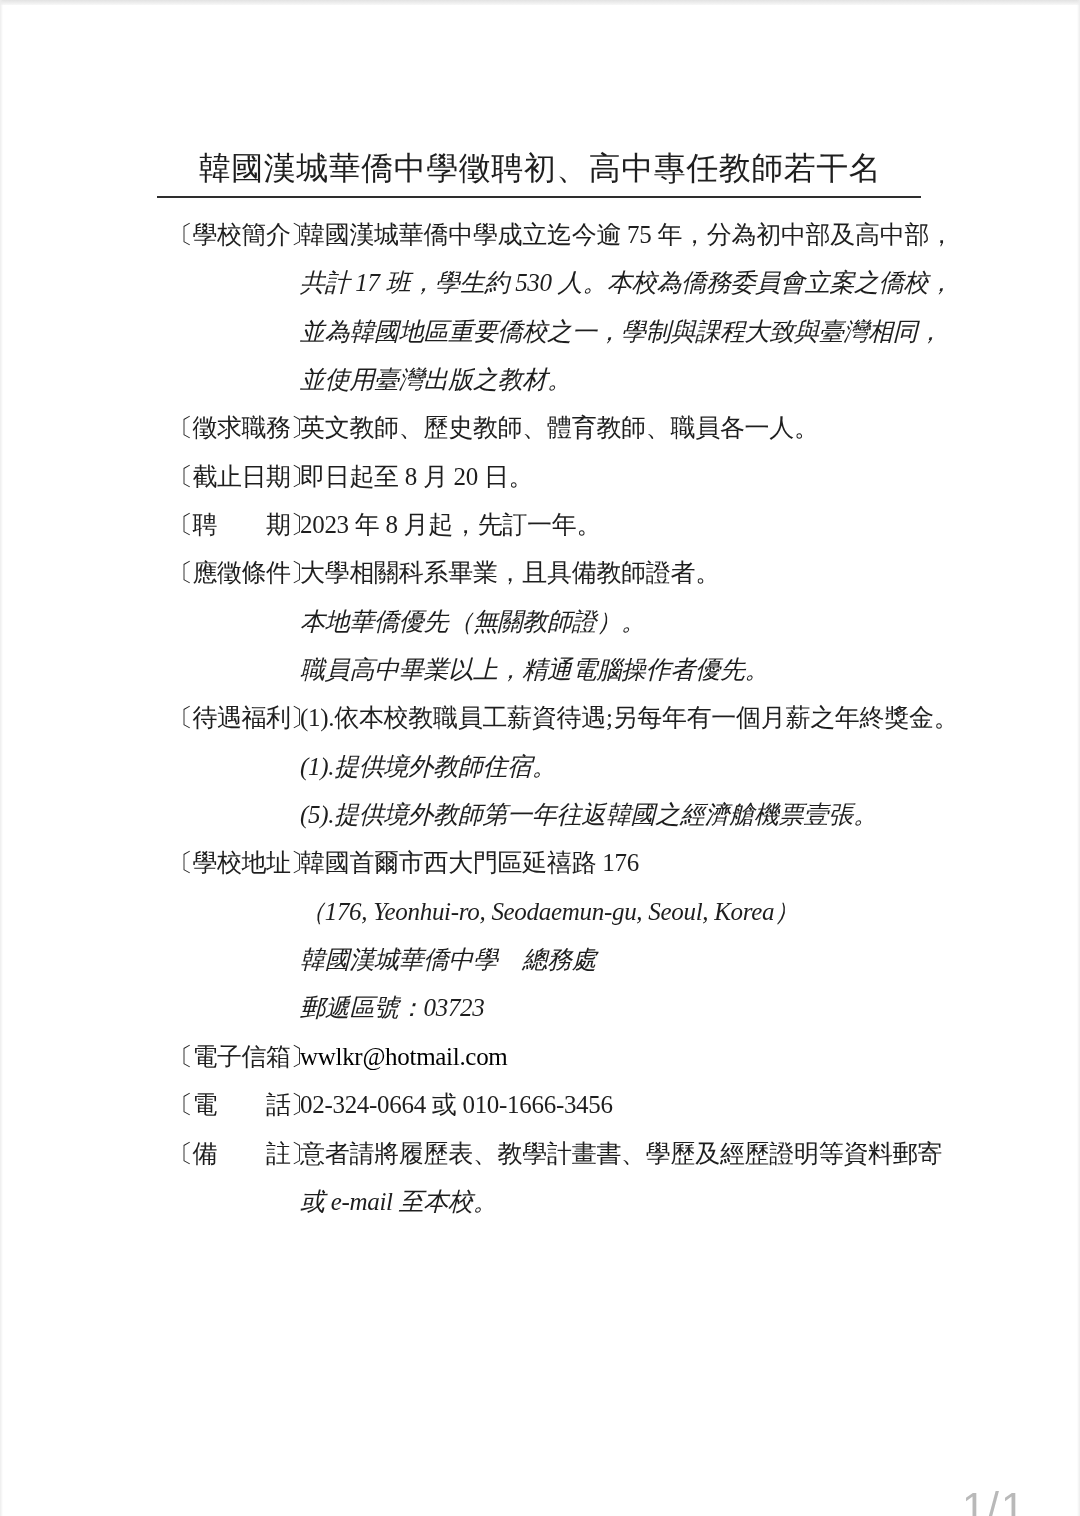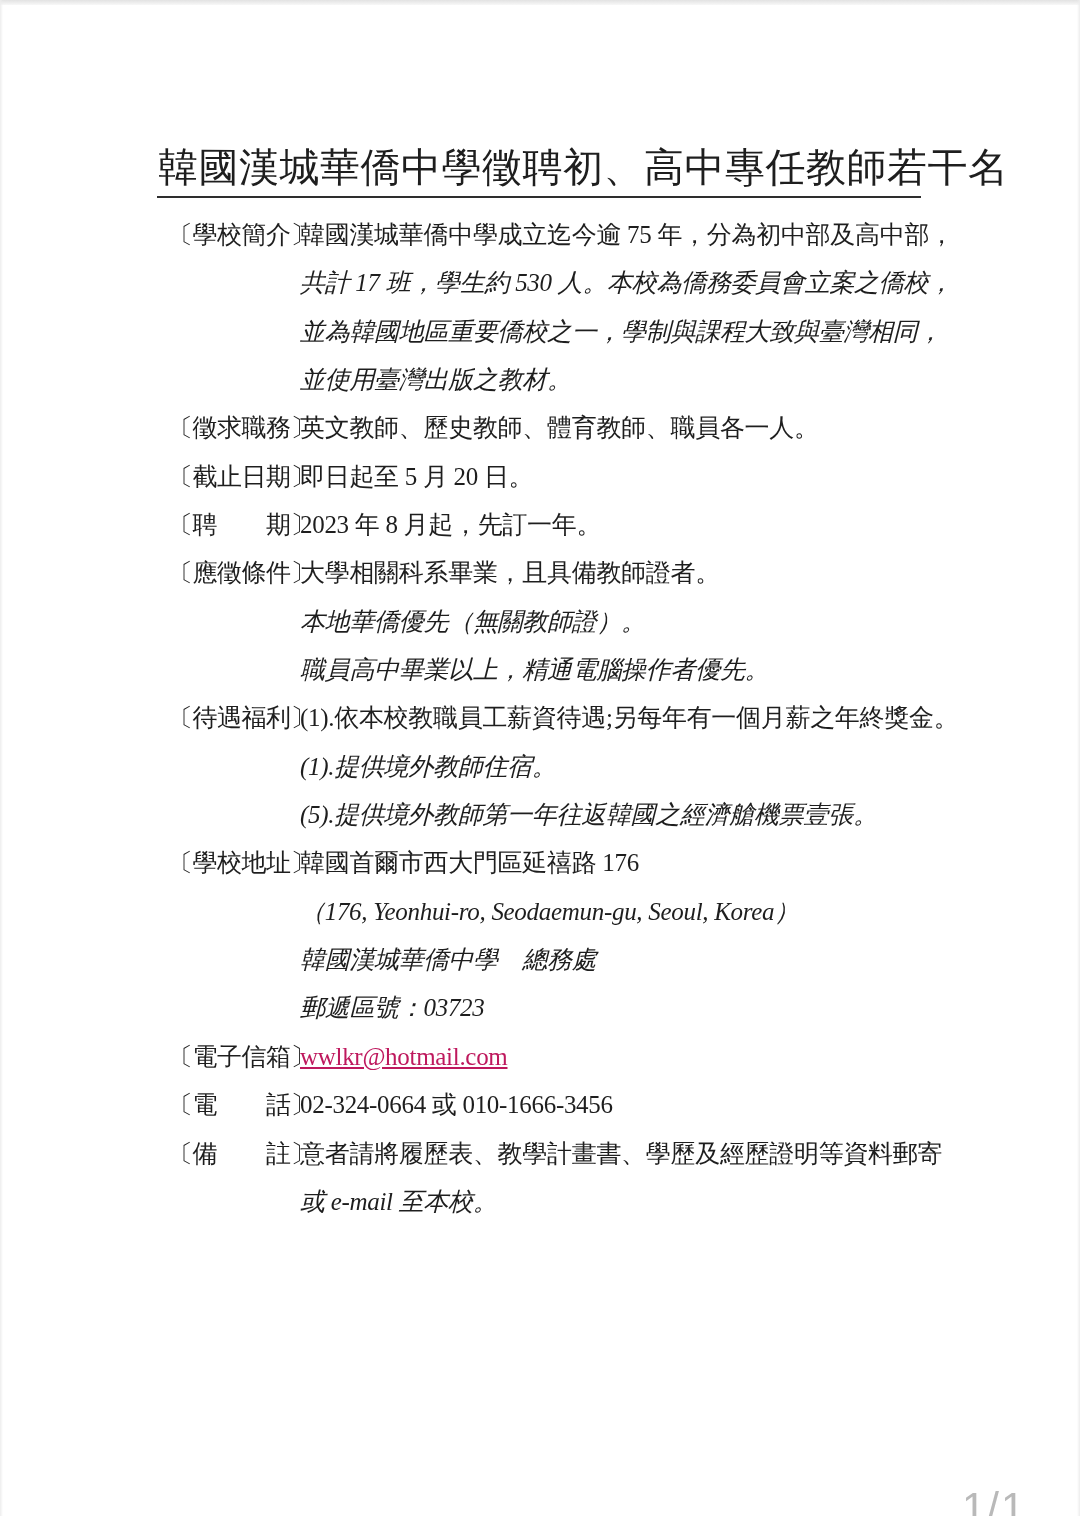--- a/index.html
+++ b/index.html
@@ -27,21 +27,21 @@
   .edge-right {
     position: absolute; top: 0; bottom: 0; right: 0; width: 3px;
     background: linear-gradient(to left, #ededed, rgba(255,255,255,0));
   }
   .doc-title {
     position: absolute;
     top: 149px;
     left: 158px;
     width: 764px;
     text-align: center;
-    font-size: 40px;
+    font-size: 32px;
     line-height: 38px;
     letter-spacing: 0.5px;
     white-space: pre;
   }
   .title-rule {
     position: absolute;
     top: 196px;
     left: 157px;
     width: 764px;
     height: 2px;
@@ -63,22 +63,21 @@
     width: 132px;
     letter-spacing: -0.5px;
     white-space: pre;
   }
   .txt {
     letter-spacing: -0.3px;
     white-space: pre;
     margin-top: 28px;
   }
   .email-link {
-    color: #be185d;
-    text-decoration: underline;
+    color: #000000;
     cursor: pointer;
   }
   .page-indicator {
     position: absolute;
     top: 1484px;
     left: 962px;
     font-family: "Liberation Sans", "DejaVu Sans", sans-serif;
     font-size: 42px;
     letter-spacing: 2px;
     color: #b9b9b9;
@@ -93,21 +92,21 @@
 
 <div class="doc-title">韓國漢城華僑中學徵聘初、高中專任教師若干名</div>
 <div class="title-rule"></div>
 
 <div class="line" style="top:220px"><span class="lbl">〔學校簡介〕</span><span class="txt">韓國漢城華僑中學成立迄今逾 75 年，分為初中部及高中部，</span></div>
 <div class="line cont" style="top:268px"><span class="txt">共計 17 班，學生約 530 人。本校為僑務委員會立案之僑校，</span></div>
 <div class="line cont" style="top:317px"><span class="txt">並為韓國地區重要僑校之一，學制與課程大致與臺灣相同，</span></div>
 <div class="line cont" style="top:365px"><span class="txt">並使用臺灣出版之教材。</span></div>
 
 <div class="line" style="top:413px"><span class="lbl">〔徵求職務〕</span><span class="txt">英文教師、歷史教師、體育教師、職員各一人。</span></div>
-<div class="line" style="top:462px"><span class="lbl">〔截止日期〕</span><span class="txt">即日起至 5 月 20 日。</span></div>
+<div class="line" style="top:462px"><span class="lbl">〔截止日期〕</span><span class="txt">即日起至 8 月 20 日。</span></div>
 <div class="line" style="top:510px"><span class="lbl">〔聘　　期〕</span><span class="txt">2023 年 8 月起，先訂一年。</span></div>
 
 <div class="line" style="top:558px"><span class="lbl">〔應徵條件〕</span><span class="txt">大學相關科系畢業，且具備教師證者。</span></div>
 <div class="line cont" style="top:607px"><span class="txt">本地華僑優先（無關教師證）。</span></div>
 <div class="line cont" style="top:655px"><span class="txt">職員高中畢業以上，精通電腦操作者優先。</span></div>
 
 <div class="line" style="top:703px"><span class="lbl">〔待遇福利〕</span><span class="txt">(1).依本校教職員工薪資待遇;另每年有一個月薪之年終獎金。</span></div>
 <div class="line cont" style="top:752px"><span class="txt">(1).提供境外教師住宿。</span></div>
 <div class="line cont" style="top:800px"><span class="txt">(5).提供境外教師第一年往返韓國之經濟艙機票壹張。</span></div>
 

